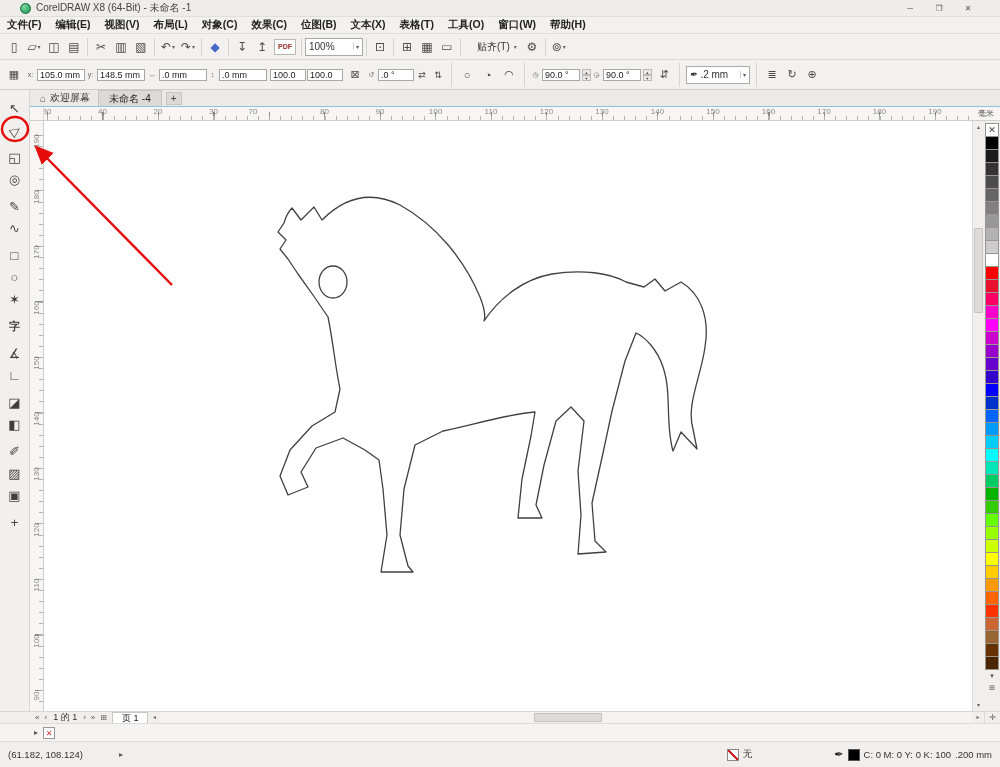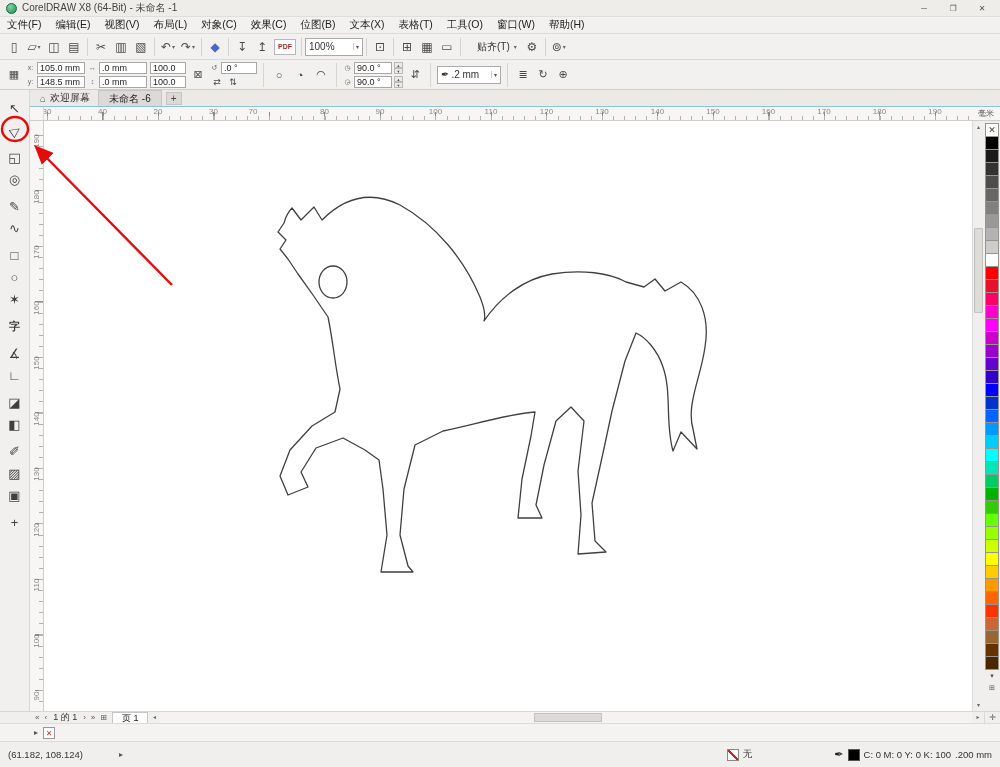--- a/index.html
+++ b/index.html
@@ -1,41 +1,41 @@
 <!DOCTYPE html>
 <html><head>
 <meta charset="utf-8">
 <style>
   *{box-sizing:border-box;margin:0;padding:0;font-family:"Liberation Sans","DejaVu Sans",sans-serif;}
   html,body{width:1000px;height:767px;overflow:hidden;background:#fff;}
   .app{position:relative;width:1000px;height:767px;background:#f0efed;font-size:11px;color:#333;}
   .flex{flex:1;}
 
   
-  .titlebar{height:17px;display:flex;align-items:center;gap:5px;background:#efedea;border-bottom:1px solid #e2dfdb;padding:0 6px;font-size:10px;color:#444;}
+  .titlebar{height:17px;display:flex;align-items:center;gap:5px;background:#efedea;border-bottom:1px solid #e2dfdb;padding:0 20px;font-size:10px;color:#444;}
   .appicon{width:11px;height:11px;border-radius:50%;background:radial-gradient(circle at 35% 30%,#7ed6a0,#18924f);border:1px solid #0e6b38;}
   .winbtn{width:24px;height:14px;display:grid;place-items:center;font-size:8px;color:#555;}
 
   
   .menubar{height:17px;display:flex;align-items:center;background:#f2f1ef;border-bottom:1px solid #e0ddd9;}
-  .menu-item{padding:16px 7px;font-size:10.5px;color:#222;cursor:default;}
+  .menu-item{padding:16px 7px;font-size:10.5px;color:#222;cursor:default;font-weight:bold;}
 
   
   .toolbar{height:26px;display:flex;align-items:center;background:#f2f1ef;border-bottom:1px solid #dcdad6;padding-left:4px;}
   .tbtn{min-width:20px;height:20px;display:flex;align-items:center;justify-content:center;color:#4a4a4a;font-size:12px;padding:0 1px;}
   .tbtn .dd,.snapbtn .dd{font-size:6px;color:#666;margin-left:1px;}
   .tsep{width:1px;height:18px;background:#d6d3cf;margin:0 3px;display:inline-block;}
   .pdfbtn{font-size:7px;font-weight:bold;color:#9a2b22;border:1px solid #b9b7b4;background:#fff;width:22px;height:16px;display:grid;place-items:center;margin:0 2px;}
   .zoomsel{width:58px;height:18px;border:1px solid #abaaa9;background:#fff;display:flex;align-items:center;font-size:10px;padding:0 3px;gap:2px;}
   .zoomsel .zarr{margin-left:auto;font-size:6px;color:#555;border-left:1px solid #ccc;padding-left:2px;}
   .snapbtn{display:flex;align-items:center;font-size:10px;padding:0 5px;gap:3px;height:20px;margin-left:8px;}
 
   
   .propbar{height:30px;display:flex;align-items:center;background:#f2f1ef;border-bottom:1px solid #cfcdc9;padding-left:5px;gap:3px;}
-  .pgroup{display:flex;flex-direction:column;gap:1px;justify-content:space-between;}
+  .pgroup{display:flex;flex-direction:row;gap:1px;justify-content:space-between;}
   .pfield{display:flex;align-items:center;gap:2px;height:13px;}
   .picon{font-size:7px;color:#666;width:9px;text-align:center;}
   .pinput{width:48px;height:12px;border:1px solid #a9a7a5;background:#fff;font-size:9px;padding:0 2px;color:#222;}
   .pinput.narrow{width:36px;}
   .pinput.angle{width:38px;}
   .spin{display:flex;flex-direction:column;width:9px;gap:0;}
   .spin span{font-size:4.5px;line-height:5px;color:#555;border:1px solid #bcbab7;background:#eceae7;height:6px;display:grid;place-items:center;}
   .pbtn{width:18px;height:18px;display:grid;place-items:center;font-size:11px;color:#4a4a4a;}
   .pbtn.small{width:14px;height:12px;font-size:9px;}
   .psep{width:1px;height:24px;background:#d8d5d1;margin:0 3px;display:inline-block;}
@@ -371,21 +371,21 @@
         </div>
       </div>
 
     <div class="workmain" data-name="document-area">
 
       <div class="tabbar" data-name="document-tab-bar">
         <span class="hometab" data-name="tab-welcome-screen">
           <span class="glyph" data-name="home-icon">⌂</span>
           <span data-name="welcome-tab-label">欢迎屏幕</span>
         </span>
-        <span class="doctab" data-name="tab-untitled-document">未命名 -6</span>
+        <span class="doctab" data-name="tab-untitled-document">未命名 -4</span>
         <span class="addtab" data-name="new-document-tab-button">+</span>
       </div>
 
       <div class="rulerrow" data-name="ruler-row">
         <div class="rcorner" data-name="ruler-corner"></div>
         <div class="hruler" id="hruler" data-name="horizontal-ruler">
             <span class="hnum" data-name="ruler-label" style="left: 3px;">30</span>
             <span class="hnum" data-name="ruler-label" style="left: 58.5px;">40</span>
             <span class="hnum" data-name="ruler-label" style="left: 114px;">20</span>
             <span class="hnum" data-name="ruler-label" style="left: 169.5px;">30</span>

